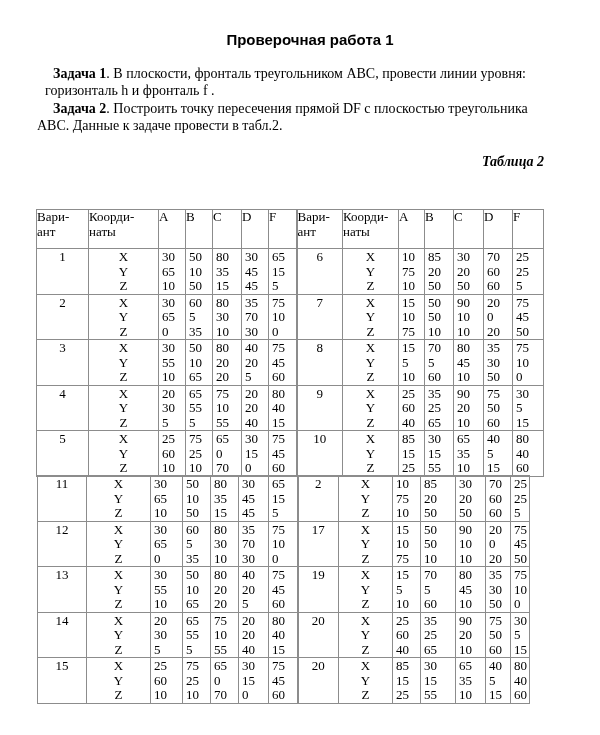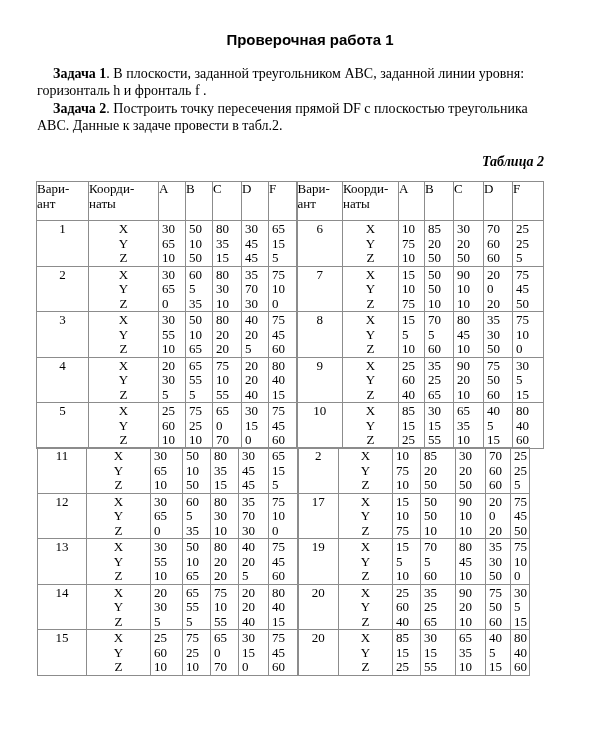--- a/index.html
+++ b/index.html
@@ -2,40 +2,40 @@
 <html><head>
 <meta charset="utf-8">
 <style>
   html, body { margin: 0; padding: 0; background: #ffffff; }
   body { width: 600px; height: 735px; position: relative; overflow: hidden; font-family: "Liberation Serif", serif; color: #000; }
   .title { position: absolute; top: 31px; left: 0; width: 620px; text-align: center; font-family: "Liberation Sans", sans-serif; font-weight: bold; font-size: 15px; }
   .para { position: absolute; left: 37px; width: 530px; font-size: 14px; line-height: 17px; }
   .para b { font-weight: bold; margin-top: 43px; }
   .indent { padding-left: 16px; }
   .caption { position: absolute; top: 154px; left: 482px; font-size: 14px; font-weight: bold; font-style: italic; }
-  table.grid { position: absolute; border-collapse: collapse; font-size: 13px; table-layout: fixed; }
+  table.grid { position: absolute; border-collapse: collapse; font-size: 13px; table-layout: fixed; margin-top: 28px; }
   table.grid td { border: 1px solid #8c8c8c; padding: 0; vertical-align: top; line-height: 14.5px; }
   table.grid td.sep { border-left: 2px solid #8c8c8c; }
   .hdr td { height: 38px; padding: 2px 3px; text-align: left; }
   .num { text-align: center; padding-top: 1px !important; }
   .coord { text-align: center; padding-top: 1px !important; }
   .val { padding: 1px 2px 0 3px !important; }
   .val div, .coord div { height: 14.5px; }
   #upper { top: 181px; left: 36px; }
   #lower { top: 447px; left: 37px; }
 </style>
 </head>
 <body>
 
 <div class="title">Проверочная работа 1</div>
 
 <div class="para indent" style="top:65px;">
-  <b>Задача 1</b><span>. В плоскости, заданной  треугольником  ABC, заданной линии уровня:</span>
+  <b>Задача 1</b><span>. В плоскости, фронталь  треугольником  ABC, провести линии уровня:</span>
 </div>
-<div class="para" style="top:82px;">
+<div class="para" style="top:82px;margin-left:8px;">
   <span>горизонталь h и фронталь f .</span>
 </div>
 <div class="para indent" style="top:100px;">
   <b>Задача 2</b><span>. Построить точку пересечения прямой DF  с плоскостью треугольника</span>
 </div>
 <div class="para" style="top:117px;">
   <span>ABC. Данные к задаче провести в табл.2.</span>
 </div>
 
 <div class="caption">Таблица 2</div>

